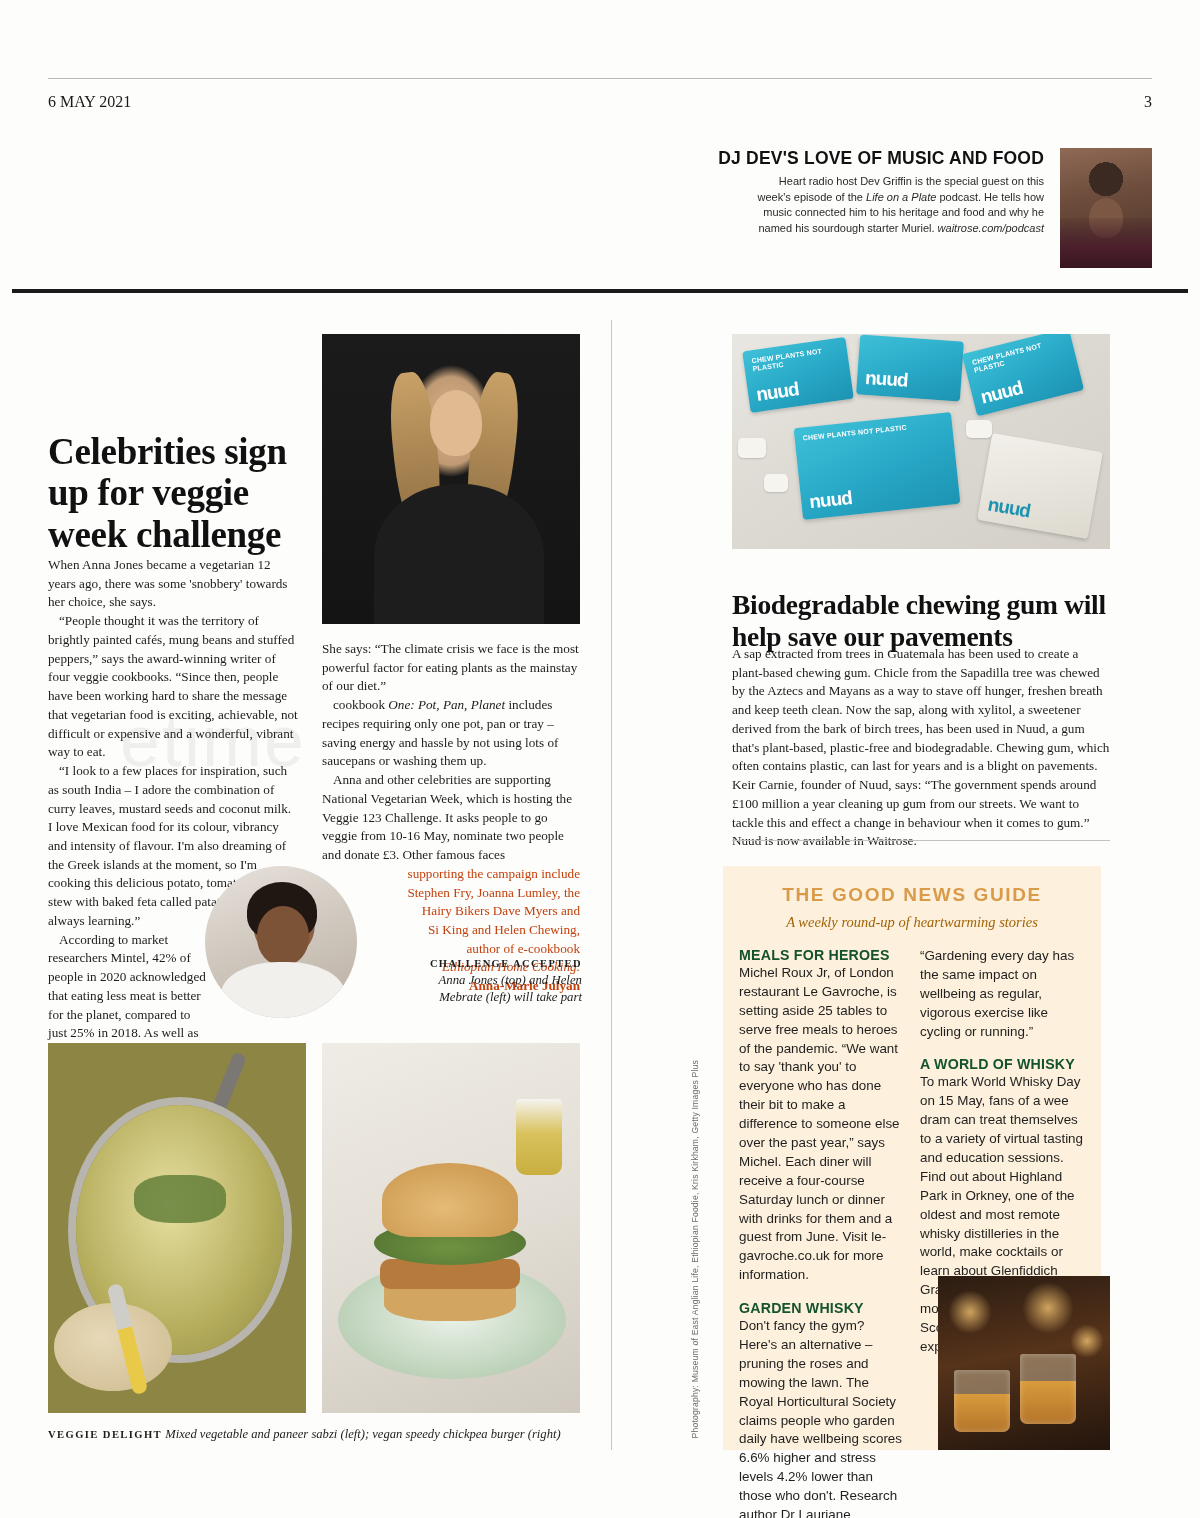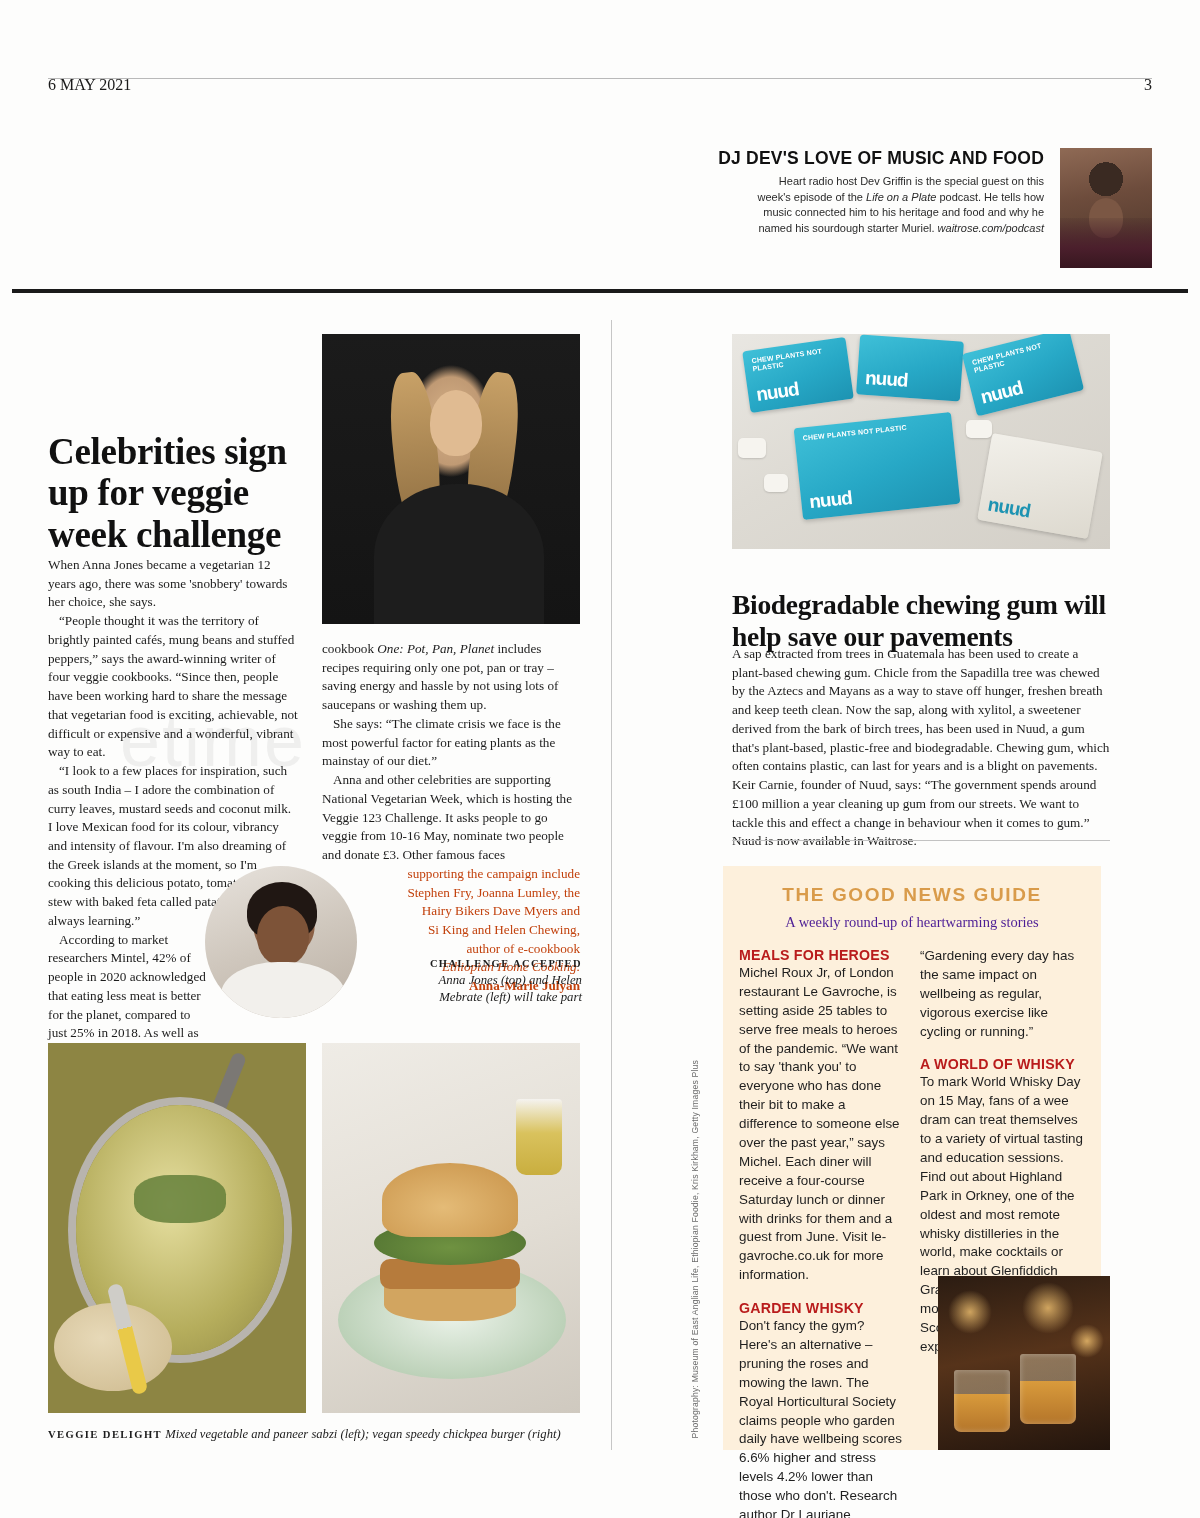--- a/index.html
+++ b/index.html
@@ -22,21 +22,21 @@
   }
 
   
   .masthead-rule {
     position: absolute;
     left: 48px; top: 78px; width: 1104px;
     height: 1px; background: #b9b9b9;
   }
   .masthead {
     position: absolute;
-    left: 48px; top: 76px; width: 1104px;
+    left: 48px; top: 93px; width: 1104px;
     display: flex; justify-content: space-between; align-items: baseline;
   }
 
   
   .promo {
     position: absolute;
     left: 560px; top: 148px;
     width: 592px;
     display: flex;
     align-items: flex-start;
@@ -385,35 +385,36 @@
     font-family: "Liberation Sans", sans-serif;
     font-weight: 700;
     font-size: 19px;
     letter-spacing: 1.6px;
     color: #d99b4a;
     margin-bottom: 8px;
   }
   .gng-sub {
     text-align: center;
     font-family: "Liberation Serif", serif;
+    font-style: italic;
     font-size: 14.5px;
-    color: #4c1d95;
+    color: #a16207;
     margin-bottom: 16px;
   }
   .gng-cols {
     display: flex;
     gap: 16px;
   }
   .gng-col { width: 166px; }
   .gng-h {
     font-family: "Liberation Sans", sans-serif;
     font-weight: 700;
     font-size: 14.2px;
     letter-spacing: .2px;
-    color: #b91c1c;
+    color: #14532d;
     margin-bottom: 1px;
   }
   .gng-p {
     font-family: "Liberation Sans", sans-serif;
     font-size: 13.4px;
     line-height: 1.41;
     color: #1f1f1f;
     margin: 0 0 15px 0;
     font-weight: 400;
   }
@@ -505,22 +506,22 @@
   </div>
 
   <div class="col-a bodytext">
     <p>When Anna Jones became a vegetarian 12 years ago, there was some 'snobbery' towards her choice, she says.</p>
     <p>“People thought it was the territory of brightly painted cafés, mung beans and stuffed peppers,” says the award-winning writer of four veggie cookbooks. “Since then, people have been working hard to share the message that vegetarian food is exciting, achievable, not difficult or expensive and a wonderful, vibrant way to eat.</p>
     <p>“I look to a few places for inspiration, such as south India – I adore the combination of curry leaves, mustard seeds and coconut milk. I love Mexican food for its colour, vibrancy and intensity of flavour. I'm also dreaming of the Greek islands at the moment, so I'm cooking this delicious potato, tomato and olive stew with baked feta called patates yahni. I'm always learning.”</p>
     <p class="narrow">According to market researchers Mintel, 42% of people in 2020 acknowledged that eating less meat is better for the planet, compared to just 25% in 2018. As well as being meat-free, Anna's latest</p>
   </div>
 
   <div class="col-b bodytext">
+    <p>She says: “The climate crisis we face is the most powerful factor for eating plants as the mainstay of our diet.”</p>
     <p><span>cookbook </span><span class="ital">One: Pot, Pan, Planet</span><span> includes recipes requiring only one pot, pan or tray – saving energy and hassle by not using lots of saucepans or washing them up.</span></p>
-    <p>She says: “The climate crisis we face is the most powerful factor for eating plants as the mainstay of our diet.”</p>
     <p>Anna and other celebrities are supporting National Vegetarian Week, which is hosting the Veggie 123 Challenge. It asks people to go veggie from 10-16 May, nominate two people and donate £3. Other famous faces</p>
     <div class="ragged">
       <span>supporting the campaign include</span><br>
       <span>Stephen Fry, Joanna Lumley, the</span><br>
       <span>Hairy Bikers Dave Myers and</span><br>
       <span>Si King and Helen Chewing,</span><br>
       <span>author of e-cookbook</span><br>
       <span class="ital">Ethiopian Home Cooking.</span><br>
       <span class="bold">Anna-Marie Julyan</span>
     </div>

